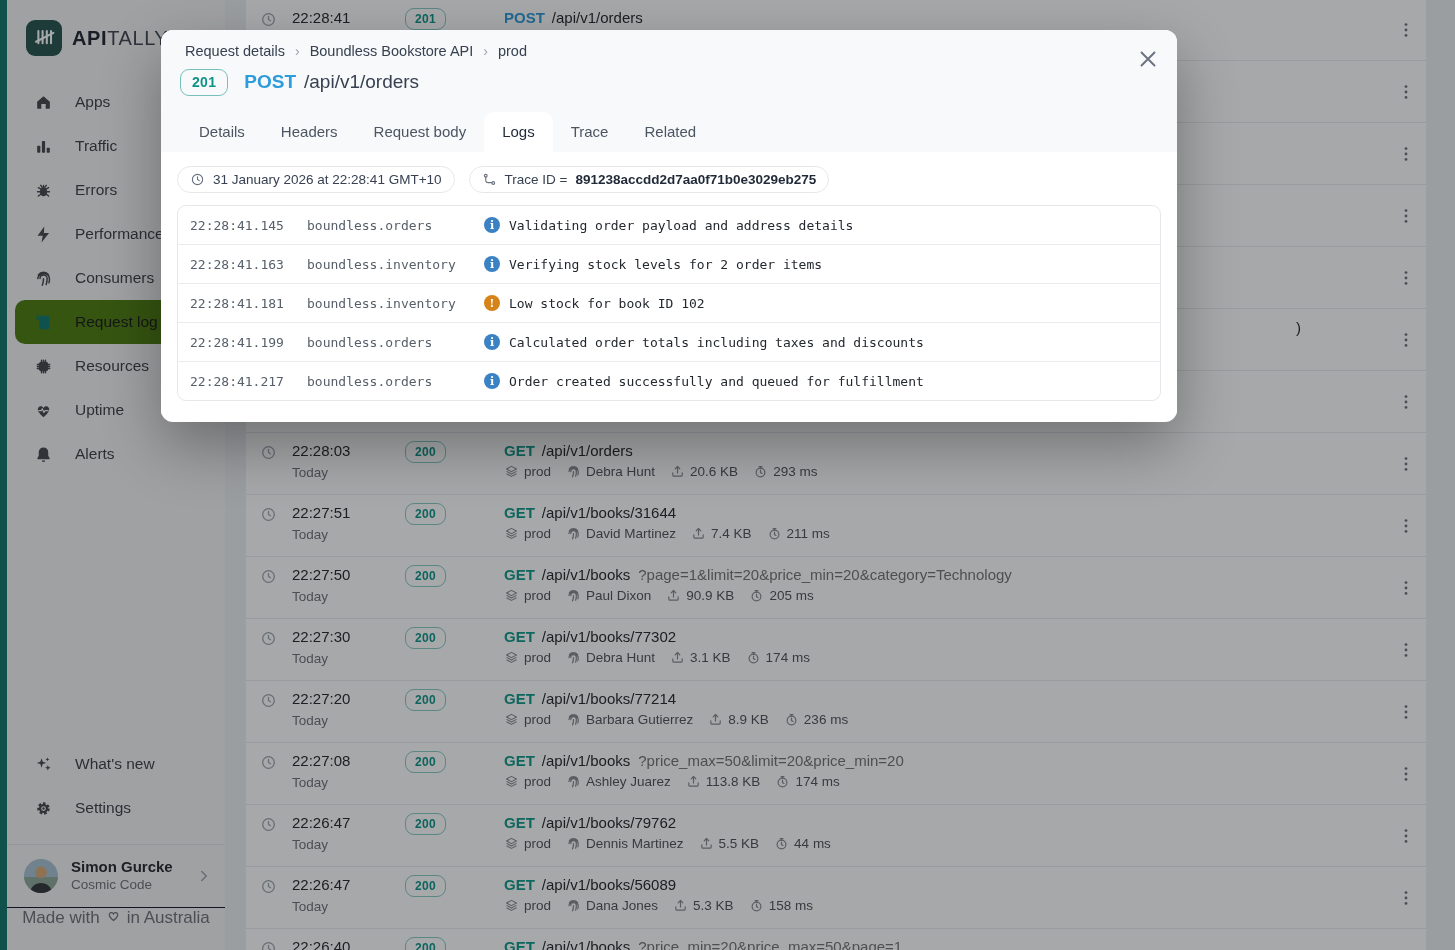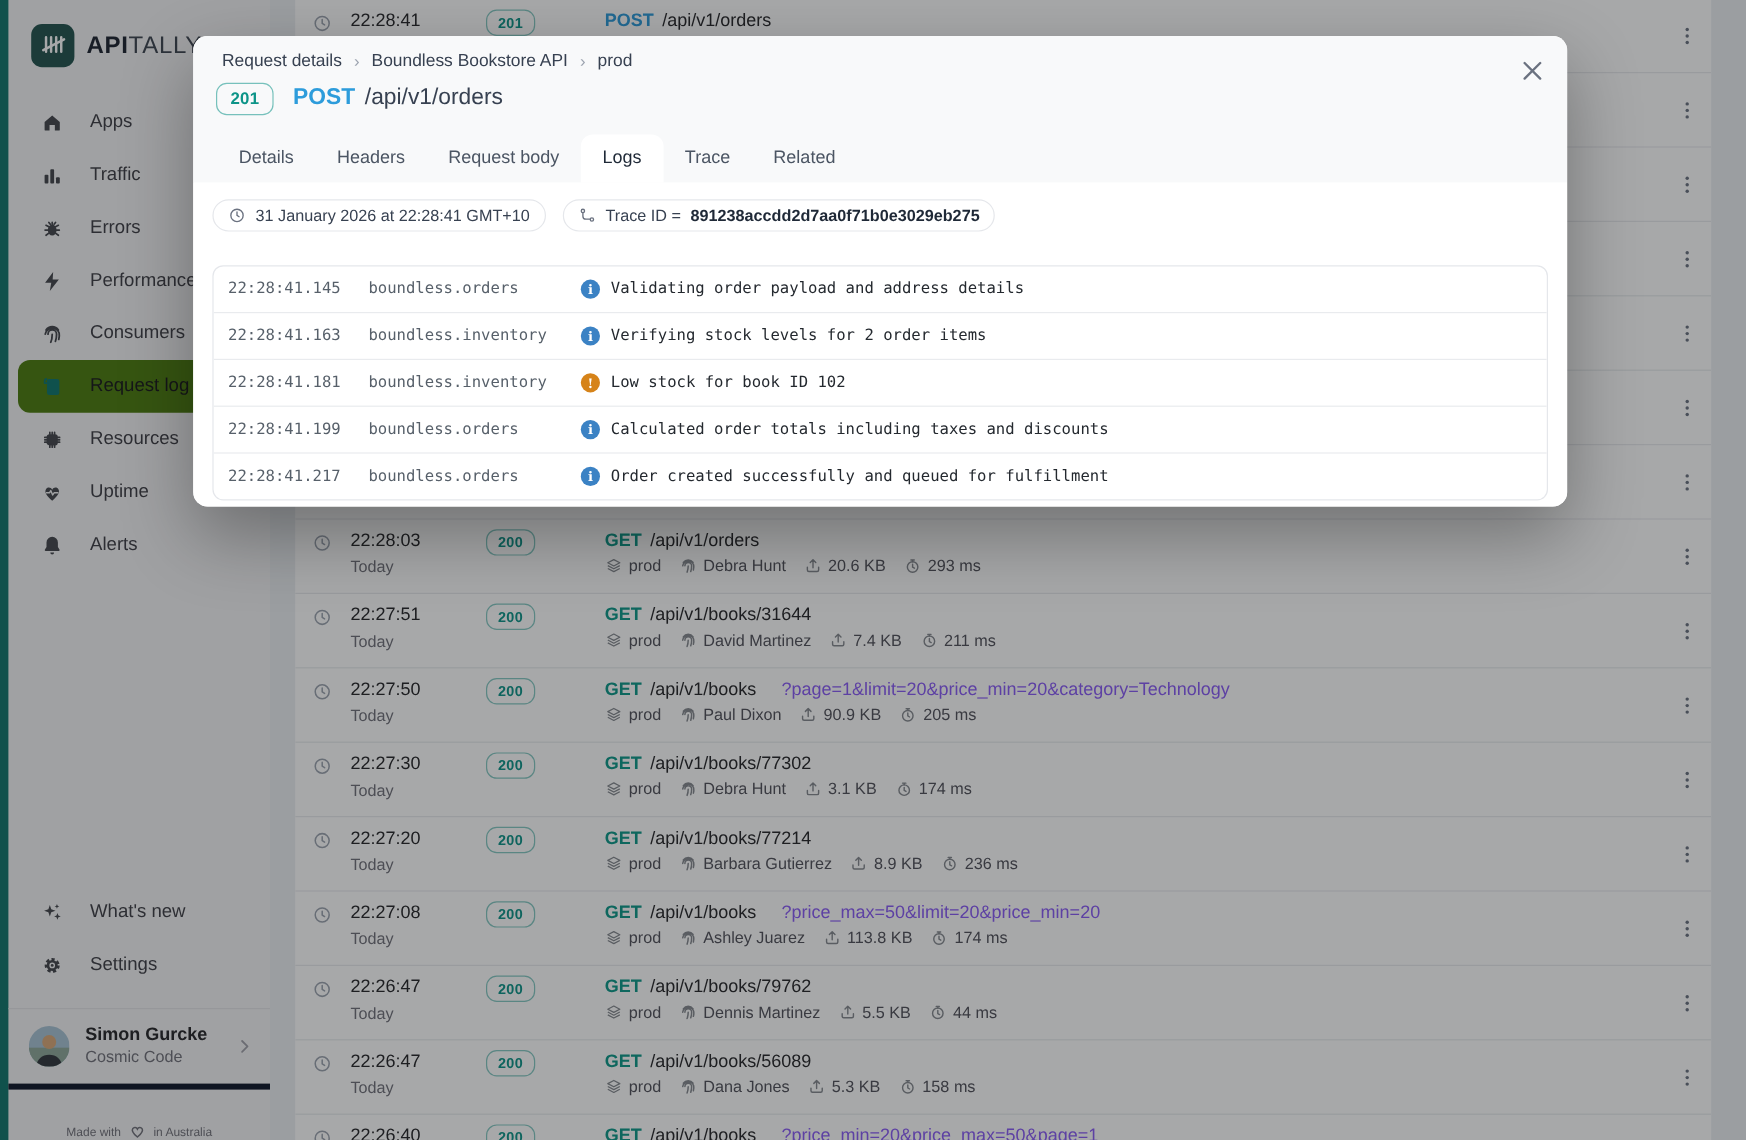--- a/index.html
+++ b/index.html
@@ -23,51 +23,51 @@
   .nav-item.active{background:#4d7c0f;color:#18181b;font-weight:500}
   .nav-icon{width:19px;height:19px;color:#44464c;flex:none}
   .nav-item.active .nav-icon{color:#0f766e}
   .profile{display:flex;align-items:center;gap:13px;padding:13px 12px 13px 17px;
            border-top:1px solid #e4e4e7;margin-top:14px;flex:none;cursor:pointer}
   .avatar{width:34px;height:34px;border-radius:50%;overflow:hidden;flex:none}
   .avatar svg{width:100%;height:100%;display:block}
   .profile-name{font-size:15px;font-weight:700;color:#27272a;line-height:1.25}
   .profile-org{font-size:13.5px;color:#71717a;line-height:1.25}
   .profile-chevron{margin-left:auto;width:18px;height:18px;color:#a1a1aa;flex:none}
-  .made-with{border-top:5px solid #0f172a;height:42px;display:flex;align-items:flex-end;
-             justify-content:center;gap:6px;color:#71717a;font-size:10px;flex:none}
+  .made-with{border-top:1px solid #0f172a;height:42px;display:flex;align-items:flex-start;
+             justify-content:center;gap:6px;color:#71717a;font-size:17px;flex:none}
   .heart-ic{width:15px;height:15px;color:#71717a}
 
   
   .main{position:absolute;left:225px;right:0;top:0;bottom:0;background:#edf0f3;z-index:1}
   .request-list{position:absolute;left:21px;right:29px;top:0;bottom:0;background:#fff;overflow:hidden}
   .req-row{position:relative;height:62px;border-top:1px solid #e9ebee;box-sizing:border-box}
   .req-row.partial{height:60px;border-top:none}
   .r-clock{position:absolute;left:14px;top:11px;width:17px;height:17px;color:#9ca3af}
   .r-time{position:absolute;left:46px;top:9px;font-size:15px;color:#27272a;font-weight:500}
   .r-date{position:absolute;left:46px;top:32px;font-size:13.5px;color:#71717a}
   .r-badge{position:absolute;left:159px;top:8px;font-size:12px;font-weight:700;color:#0d9488;
            border:1.5px solid rgba(13,148,136,.5);border-radius:9px;padding:3px 9px;line-height:1.2;
            letter-spacing:.3px;background:transparent}
   .r-endpoint{position:absolute;left:258px;top:9px;font-size:15px;color:#27272a;white-space:nowrap}
   .r-endpoint .method{font-weight:700;margin-right:7px}
   .method-get{color:#0e9889}
   .method-post{color:#2d9cdb}
-  .r-endpoint .query{color:#8b5cf6;margin-left:21px}
+  .r-endpoint .query{color:#737373;margin-left:8px}
   .r-meta{position:absolute;left:258px;top:31px;display:flex;gap:15px;font-size:13.5px;
           color:#52525b;align-items:center;white-space:nowrap}
   .meta{display:flex;align-items:center;gap:5px}
   .mi{width:15px;height:15px;color:#85898f;flex:none}
   .r-kebab{position:absolute;right:10px;top:50%;transform:translateY(-50%);width:20px;height:20px;
            color:#6b7280;cursor:pointer}
   .r-frag{position:absolute;left:1050px;top:10px;font-size:15px;color:#27272a}
 
   
   .overlay{position:absolute;inset:0;background:rgba(16,18,23,.37);z-index:10}
-  .modal{position:absolute;left:161px;top:30px;width:1145px;height:392px;background:#fff;
+  .modal{position:absolute;left:161px;top:30px;width:1016px;height:392px;background:#fff;
          border-radius:12px;box-shadow:0 24px 60px rgba(0,0,0,.32);z-index:20;overflow:hidden}
   .modal-top{position:relative;height:122px;background:#f8f9fa}
   .breadcrumb{position:absolute;left:24px;top:13px;font-size:14.5px;color:#374151;
               display:flex;gap:10px;align-items:center;white-space:nowrap}
   .crumb-sep{color:#9ca3af;font-size:14px}
   .close-btn{position:absolute;right:16px;top:16px;width:26px;height:26px;color:#6b7280;cursor:pointer}
   .close-btn .svg-icon{width:26px;height:26px;display:block}
   .status-line{position:absolute;left:19px;top:39px;display:flex;align-items:center;gap:16px}
   .modal-badge{font-size:14px;font-weight:700;color:#0d9488;border:1.5px solid rgba(13,148,136,.55);
                border-radius:9px;padding:4px 11px;line-height:1.2;letter-spacing:.3px}
@@ -76,21 +76,21 @@
   .modal-path{color:#374151;font-weight:500}
   .tabs{position:absolute;left:20px;bottom:0;display:flex}
   .tab{padding:11px 18px 12px;font-size:15px;color:#4b5563;cursor:pointer;white-space:nowrap}
   .tab.active{background:#fff;border-radius:10px 10px 0 0;color:#1f2937;font-weight:500}
   .modal-body{padding:14px 16px;background:#fff}
   .chips{display:flex;gap:14px}
   .chip{display:inline-flex;align-items:center;gap:8px;border:1px solid #e5e7eb;border-radius:15px;
         padding:5px 12px;font-size:13.5px;color:#374151;background:#fff;white-space:nowrap}
   .chip b{font-weight:700;color:#1f2937}
   .ci{width:15px;height:15px;color:#6b7280;flex:none}
-  .log-table{margin-top:28px;border:1px solid #e5e7eb;border-radius:9px;overflow:hidden}
+  .log-table{margin-top:12px;border:1px solid #e5e7eb;border-radius:9px;overflow:hidden}
   .log-row{position:relative;height:38px;border-top:1px solid #e9ebee}
   .log-row:first-child{border-top:none}
   .mono{font-family:"DejaVu Sans Mono",monospace;font-size:13px}
   .lg-time{position:absolute;left:12px;top:50%;transform:translateY(-50%);color:#57606a;white-space:nowrap}
   .lg-logger{position:absolute;left:129px;top:50%;transform:translateY(-50%);color:#57606a;white-space:nowrap}
   .lg-icon{position:absolute;left:306px;top:50%;transform:translateY(-50%);width:16px;height:16px;
            border-radius:50%;color:#fff;font-size:11px;font-weight:700;display:flex;align-items:center;
            justify-content:center;font-family:"DejaVu Serif",serif;line-height:1}
   .level-info{background:#3b82c4}
   .level-warning{background:#d68319}

